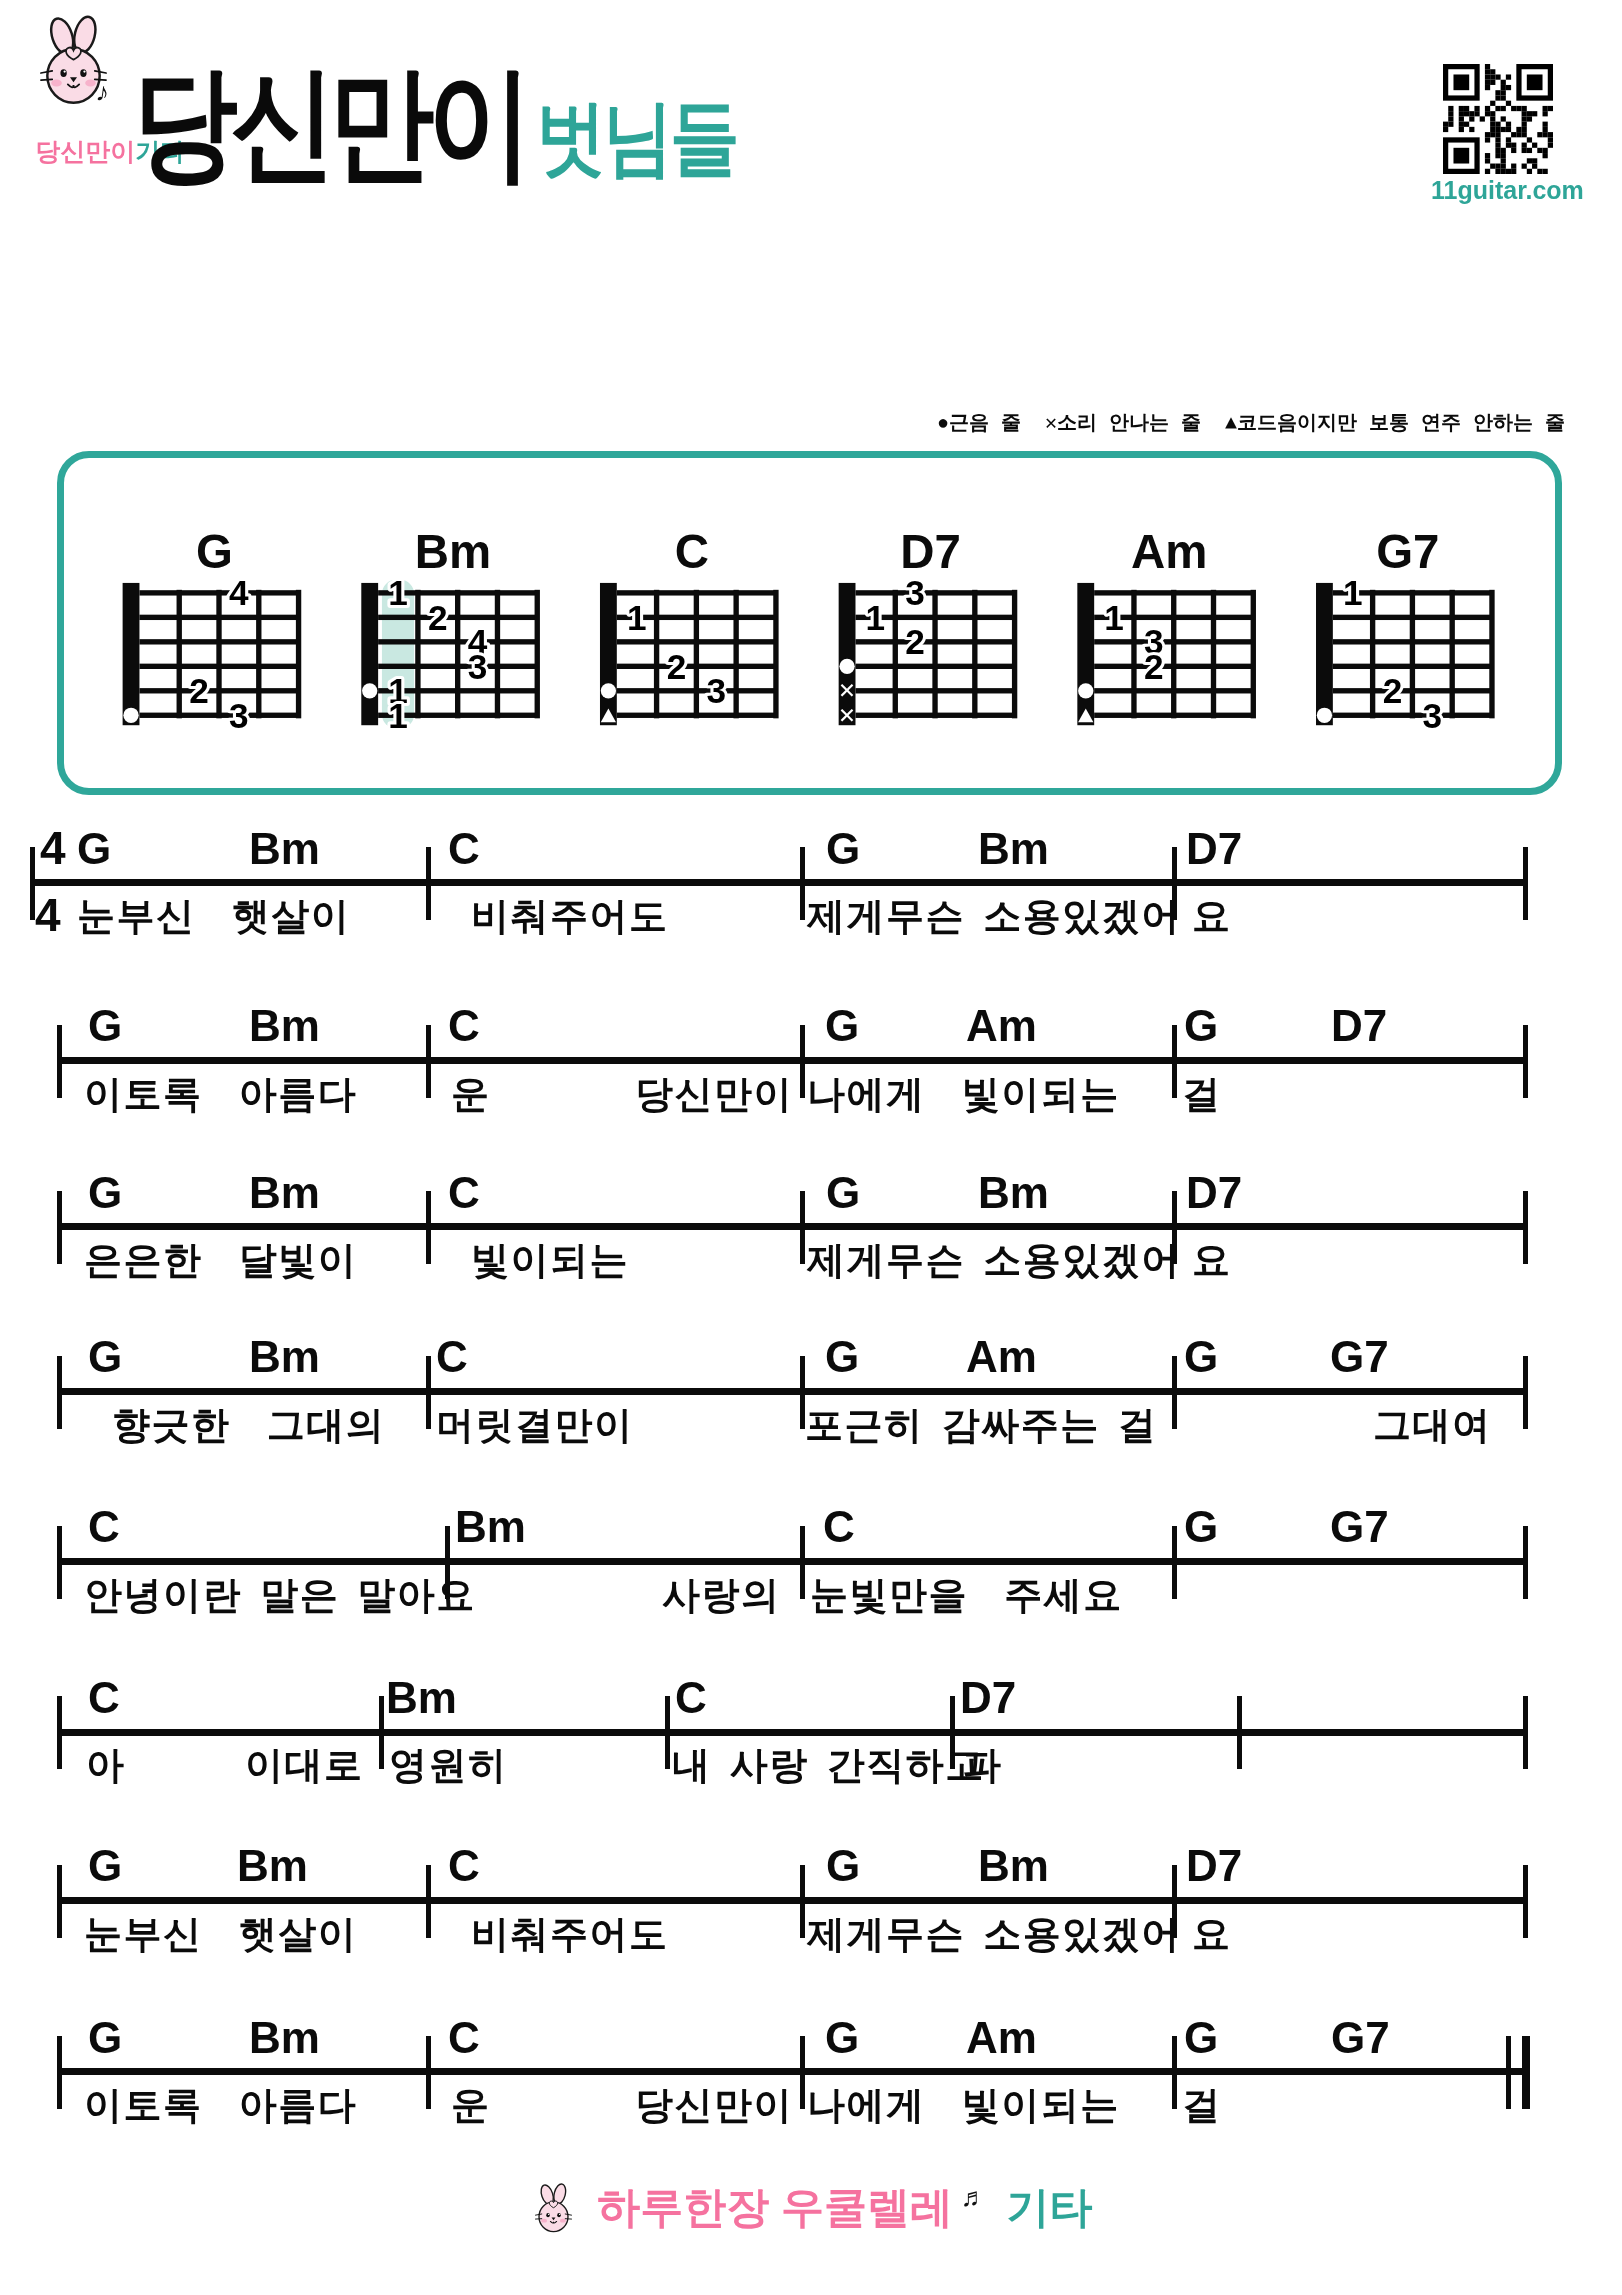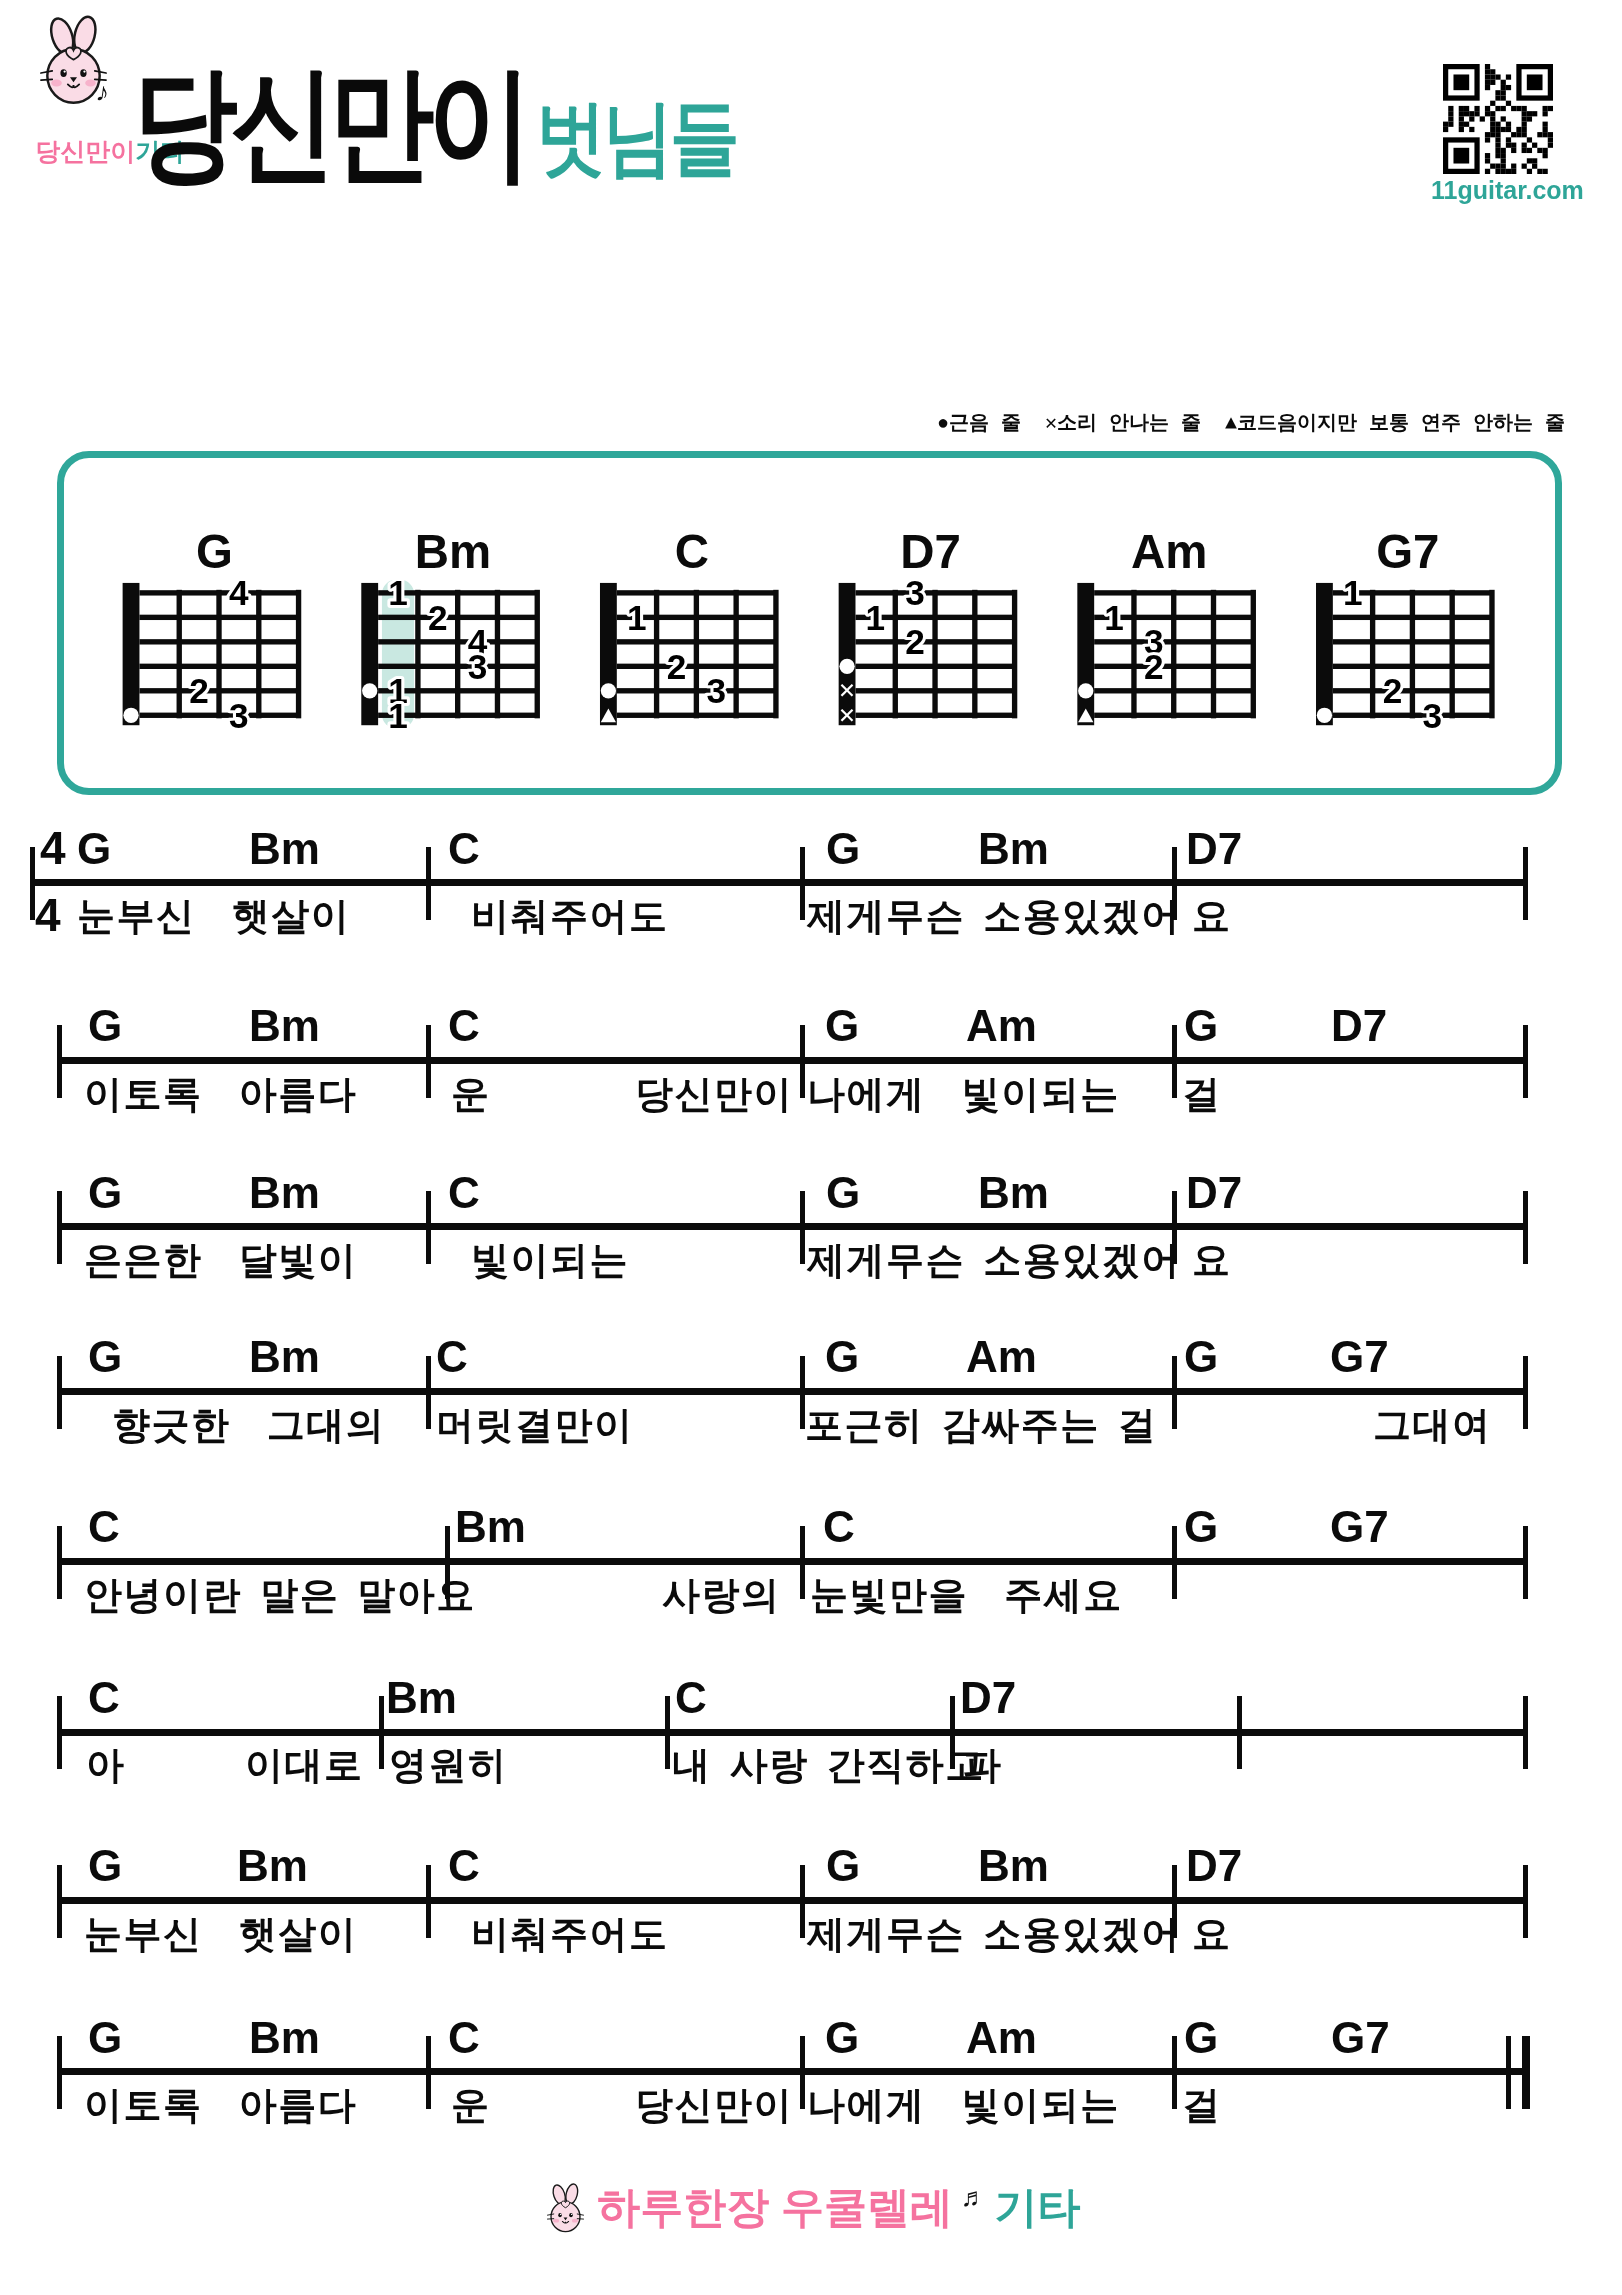--- a/index.html
+++ b/index.html
@@ -25,21 +25,21 @@
   .rule{position:absolute;height:6.9px;background:#0b0b0b;}
   .tick{position:absolute;width:5.4px;height:73px;background:#0b0b0b;}
   .tick-thick{width:8.4px;}
   .chord{position:absolute;font-size:44px;font-weight:bold;white-space:pre;line-height:51px;}
   .lyric{position:absolute;font-size:38px;font-weight:bold;letter-spacing:1.5px;word-spacing:6.1px;
          white-space:pre;line-height:41px;}
   .sig{position:absolute;font-size:46px;font-weight:bold;line-height:49px;}
   
   .footer-wrap{position:absolute;left:0;top:2179px;width:1623px;display:flex;
                justify-content:center;align-items:center;gap:7.7px;}
-  .footer-text{font-size:43px;font-weight:bold;white-space:pre;}
+  .footer-text{font-size:43px;font-weight:bold;white-space:pre;margin-left:12px;}
   .footer-note{font-size:26px;font-weight:bold;color:#111;position:relative;top:-10.7px;}
   svg{display:block;}
 </style>
 </head>
 <body>
 
 <div class="abs" style="left:27px;top:15.3px;width:93px;height:92px;" id="bunny-header">
     <svg viewBox="0 0 120 130" width="100%" height="100%">
       <ellipse cx="44" cy="30" rx="14" ry="26" transform="rotate(-18 44 30)" fill="#fadce6" stroke="#1a1a1a" stroke-width="3.5"></ellipse>
       <ellipse cx="76" cy="28" rx="14" ry="26" transform="rotate(14 76 28)" fill="#fadce6" stroke="#1a1a1a" stroke-width="3.5"></ellipse>

